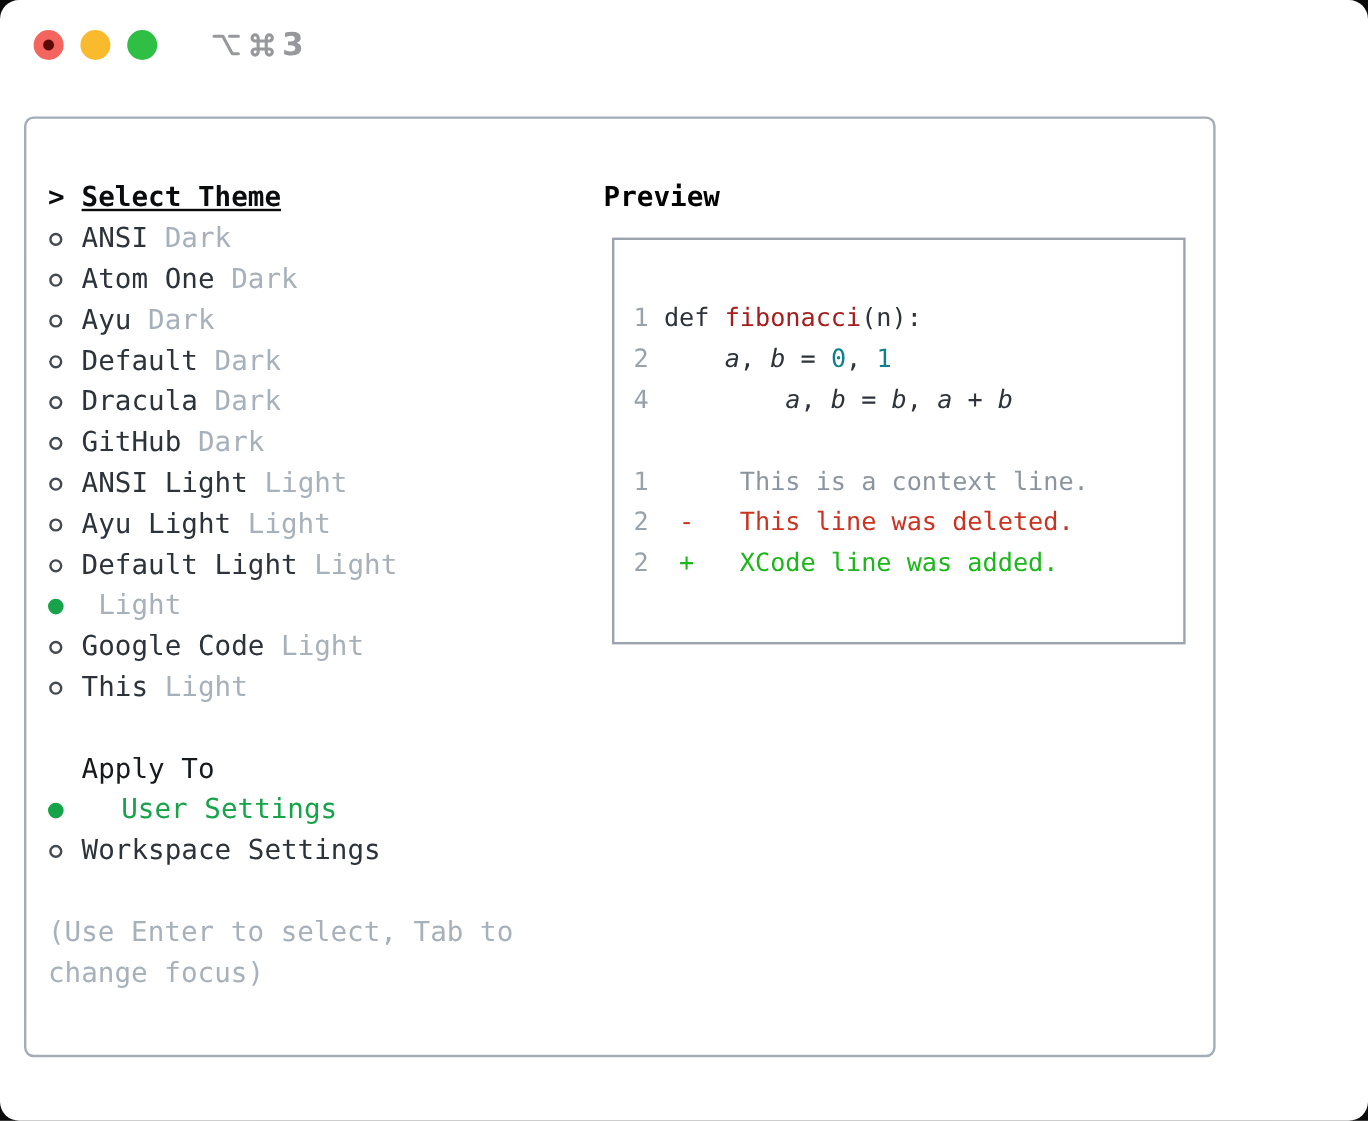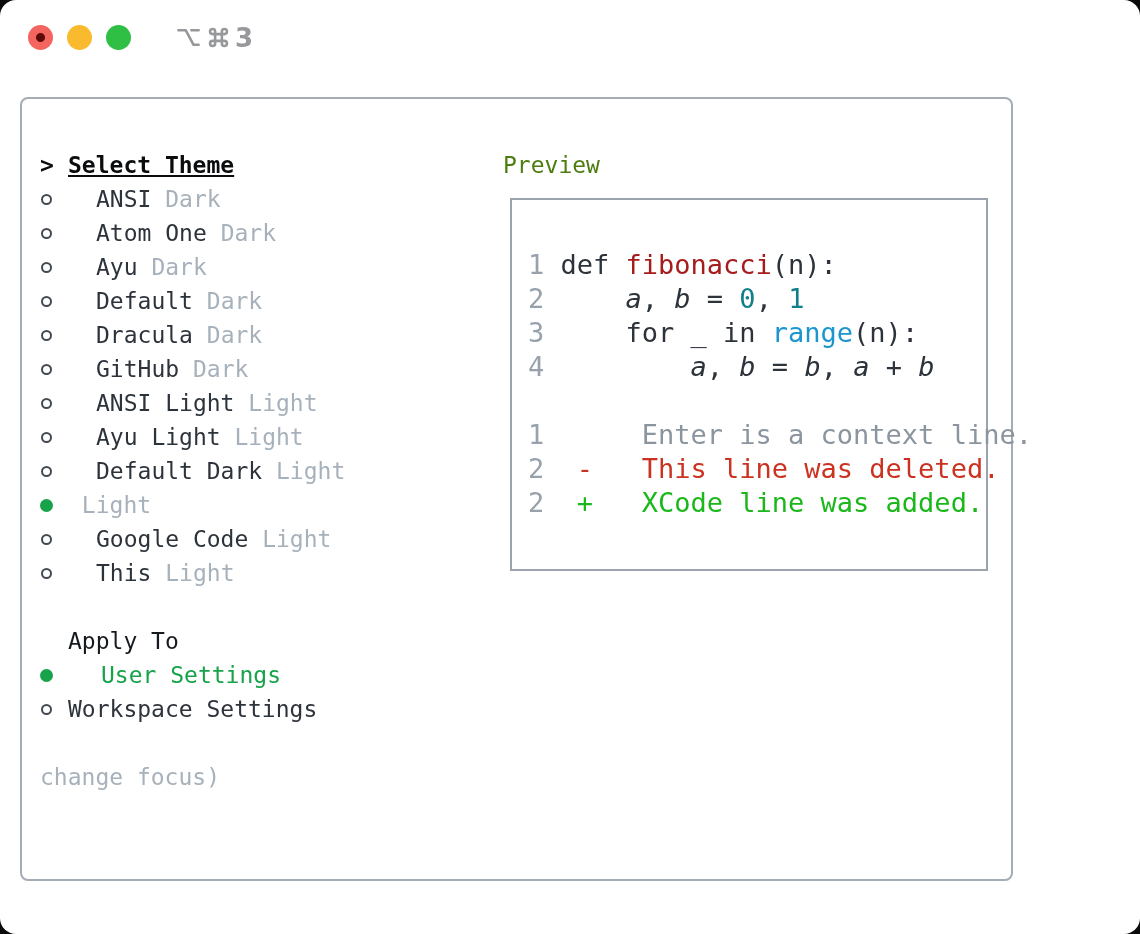--- a/index.html
+++ b/index.html
@@ -24,31 +24,31 @@
          border:2px solid #a4acb6;border-radius:8px;background:#fff;}
 
   .left-col{position:absolute;left:18px;top:49px;width:450px;}
   .row{height:34px;display:flex;align-items:center;font-size:23px;color:#2d333b;white-space:pre;}
   .marker{width:28px;flex:none;display:flex;align-items:center;}
   .chev{font-weight:bold;color:#0a0c0e;}
   .circle{width:11px;height:11px;border:2px solid #434a52;border-radius:50%;box-sizing:border-box;margin-left:1px;}
   .circle.filled{width:13px;height:13px;border:none;background:#17a34a;margin-left:0;}
   .bold-label{font-weight:bold;color:#0a0c0e;text-decoration:underline;}
   .plain-label{color:#16191d;text-align:center;}
-  .theme-name{color:#2d333b;margin-left:28px;}
+  .theme-name{color:#2d333b;}
   .theme-name.selected{color:#17a34a;}
   .opt-label.selected{color:#17a34a;margin-left:33px;}
   .tag{color:#a7b1bb;}
   .hint{color:#a7b1bb;}
 
   .right-col{position:absolute;left:481px;top:49px;}
-  .preview-title{height:34px;display:flex;align-items:center;font-size:23px;font-weight:normal;color:#4d7c0f;}
+  .preview-title{height:34px;display:flex;align-items:center;font-size:23px;font-weight:bold;color:#000000;}
   .preview-box{margin-left:7px;margin-top:16px;width:478px;box-sizing:border-box;background:#fff;
                border:2px solid #9ba4ae;padding:48px 8px 49px 16px;}
-  .pline{height:34px;line-height:34px;font-size:27px;white-space:pre;}
+  .pline{height:34px;line-height:34px;font-size:21px;white-space:pre;}
   .ln{color:#98a2ac;display:inline-block;min-width:2ch;}
   .tok-plain{color:#2d333b;}
   .tok-fn{color:#a61b1b;}
   .tok-num{color:#0f7f8c;}
   .tok-builtin{color:#1b96d1;}
   .tok-var{color:#2d333b;font-style:italic;}
   .tok-ctx{color:#8b959f;}
   .tok-del{color:#cb3220;}
   .tok-add{color:#1bb71b;}
 </style>
@@ -86,51 +86,51 @@
 
       <div>
           <div class="row"><span class="marker"><span class="circle"></span></span><span class="theme-name">ANSI</span><span class="tag"> Dark</span></div>
           <div class="row"><span class="marker"><span class="circle"></span></span><span class="theme-name">Atom One</span><span class="tag"> Dark</span></div>
           <div class="row"><span class="marker"><span class="circle"></span></span><span class="theme-name">Ayu</span><span class="tag"> Dark</span></div>
           <div class="row"><span class="marker"><span class="circle"></span></span><span class="theme-name">Default</span><span class="tag"> Dark</span></div>
           <div class="row"><span class="marker"><span class="circle"></span></span><span class="theme-name">Dracula</span><span class="tag"> Dark</span></div>
           <div class="row"><span class="marker"><span class="circle"></span></span><span class="theme-name">GitHub</span><span class="tag"> Dark</span></div>
           <div class="row"><span class="marker"><span class="circle"></span></span><span class="theme-name">ANSI Light</span><span class="tag"> Light</span></div>
           <div class="row"><span class="marker"><span class="circle"></span></span><span class="theme-name">Ayu Light</span><span class="tag"> Light</span></div>
-          <div class="row"><span class="marker"><span class="circle"></span></span><span class="theme-name">Default Dark</span><span class="tag"> Light</span></div>
+          <div class="row"><span class="marker"><span class="circle"></span></span><span class="theme-name">Default Light</span><span class="tag"> Light</span></div>
           <div class="row"><span class="marker"><span class="circle filled"></span></span><span class="tag"> Light</span></div>
           <div class="row"><span class="marker"><span class="circle"></span></span><span class="theme-name">Google Code</span><span class="tag"> Light</span></div>
           <div class="row"><span class="marker"><span class="circle"></span></span><span class="theme-name">This</span><span class="tag"> Light</span></div>
         </div>
 
       <div class="row"></div>
 
       <div class="row">
         <span class="marker"></span>
         <span class="plain-label">Apply To</span>
       </div>
 
       <div>
           <div class="row"><span class="marker"><span class="circle filled"></span></span><span class="opt-label selected">User Settings</span></div>
           <div class="row"><span class="marker"><span class="circle"></span></span><span class="opt-label">Workspace Settings</span></div>
         </div>
 
       <div class="row"></div>
 
+      <div class="row hint">(Use Enter to select, Tab to</div>
       <div class="row hint">change focus)</div>
     </div>
 
     <div class="right-col">
       <div class="preview-title">Preview</div>
       <div class="preview-box">
           <div class="pline"><span class="ln">1</span><span class="tok-plain">def </span><span class="tok-fn">fibonacci</span><span class="tok-plain">(n):</span></div>
           <div class="pline"><span class="ln">2</span><span class="tok-plain">    </span><span class="tok-var">a</span><span class="tok-plain">, </span><span class="tok-var">b</span><span class="tok-plain"> = </span><span class="tok-num">0</span><span class="tok-plain">, </span><span class="tok-num">1</span></div>
-          <div class="pline"><span class="ln">3</span><span class="tok-plain">    for _ in </span><span class="tok-builtin">range</span><span class="tok-plain">(n):</span></div>
           <div class="pline"><span class="ln">4</span><span class="tok-plain">        </span><span class="tok-var">a</span><span class="tok-plain">, </span><span class="tok-var">b</span><span class="tok-plain"> = </span><span class="tok-var">b</span><span class="tok-plain">, </span><span class="tok-var">a</span><span class="tok-plain"> + </span><span class="tok-var">b</span></div>
           <div class="pline"></div>
-          <div class="pline"><span class="ln">1</span><span class="tok-ctx">     Enter is a context line.</span></div>
+          <div class="pline"><span class="ln">1</span><span class="tok-ctx">     This is a context line.</span></div>
           <div class="pline"><span class="ln">2</span><span class="tok-del"> -   This line was deleted.</span></div>
           <div class="pline"><span class="ln">2</span><span class="tok-add"> +   XCode line was added.</span></div>
         </div>
     </div>
 
   </div>
 </div>
 
 </body></html>

